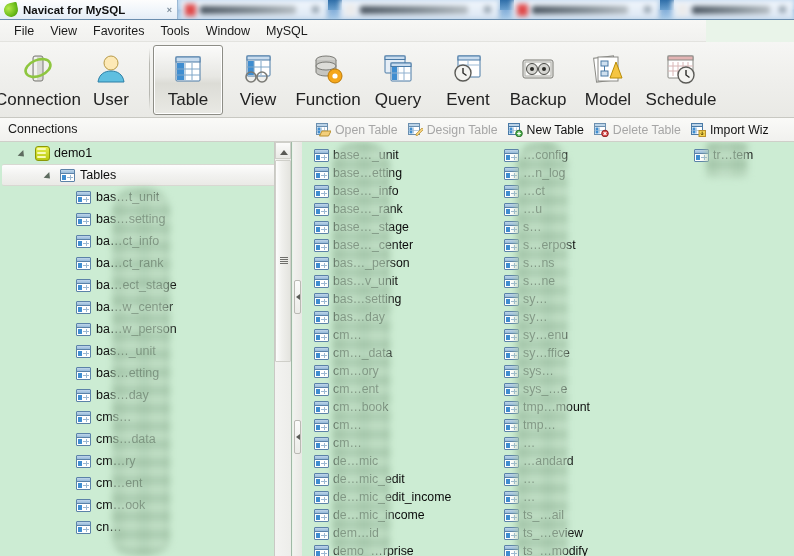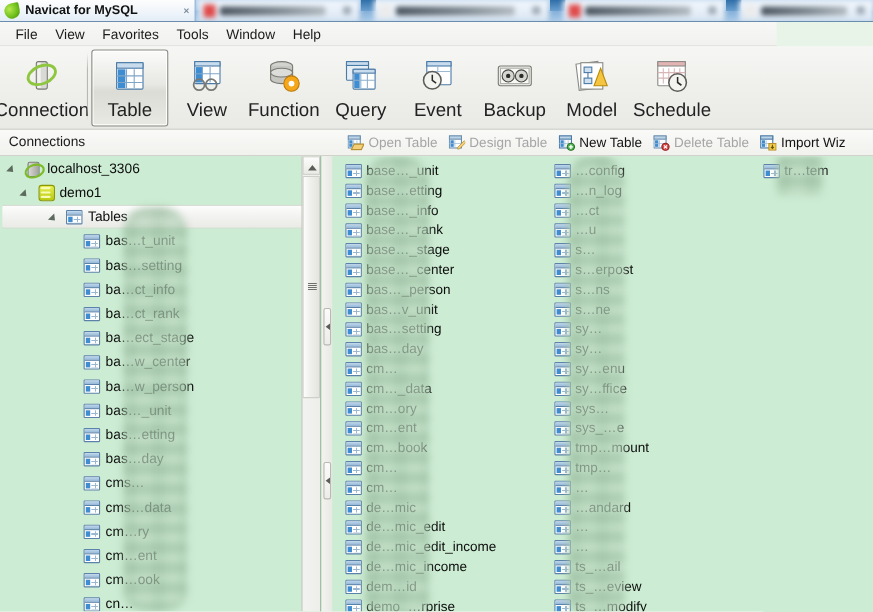--- a/index.html
+++ b/index.html
@@ -257,36 +257,45 @@
       <span class="bx"></span>
     </div>
   </div>
 
   <div class="menubar">
     <div class="menuitem">File</div>
     <div class="menuitem">View</div>
     <div class="menuitem">Favorites</div>
     <div class="menuitem">Tools</div>
     <div class="menuitem">Window</div>
-    <div class="menuitem">Help</div>
+    <div class="menuitem">MySQL</div>
   </div>
 
   <div class="toolbar">
 
     <div class="tbbtn" style="width:76px">
       <span class="icon-wrap">
         <svg width="34" height="34" viewBox="0 0 34 34">
           <rect x="12" y="4" width="10" height="25" rx="2" fill="#d9d9d5" stroke="#7a7a75"></rect>
           <rect x="13" y="5" width="3" height="23" fill="#f2f2ef"></rect>
           <ellipse cx="17" cy="16" rx="13" ry="8" fill="none" stroke="#8ec63f" stroke-width="2.6" transform="rotate(-22 17 16)"></ellipse>
         </svg>
       </span>
       <span class="lbl">Connection</span>
     </div>
 
+    <div class="tbbtn">
+      <span class="icon-wrap">
+        <svg width="34" height="34" viewBox="0 0 34 34">
+          <circle cx="17" cy="11" r="7" fill="#fde9b6" stroke="#b89a47"></circle>
+          <path d="M4 30c1-8 7-11 13-11s12 3 13 11z" fill="#5fbfe0" stroke="#2c7fa6"></path>
+        </svg>
+      </span>
+      <span class="lbl">User</span>
+    </div>
 
     <div class="tbsep"></div>
 
     <div class="tbbtn sel">
       <span class="icon-wrap">
         <svg width="34" height="34" viewBox="0 0 34 34">
           <rect x="5" y="5" width="24" height="24" rx="1" fill="#fff" stroke="#4a7aa6"></rect>
           <rect x="5" y="5" width="24" height="5" fill="#c9dcee" stroke="#4a7aa6"></rect>
           <rect x="6" y="11" width="7" height="17" fill="#3f8dd0"></rect>
           <path d="M14 11v17M21 11v17M5 17h24M5 23h24" stroke="#7fa6c8" stroke-width="1"></path>
@@ -462,25 +471,20 @@
             <path d="M11.2 8.6v3.2M9.8 10.6l1.4 1.4 1.4-1.4" stroke="#6b5307" stroke-width="1" fill="none"></path>
           </svg>
         </span>
         <span class="t">Import Wiz</span>
       </div>
     </div>
   </div>
 
   <div class="treepanel">
 
-    <div class="trow lvl0">
-      <span class="tri"></span>
-      <span class="cx-ico"></span>
-      <span class="t-text">localhost_3306</span>
-    </div>
 
     <div class="trow lvl1">
       <span class="tri"></span>
       <span class="db-ico"></span>
       <span class="t-text">demo1</span>
     </div>
 
     <div class="trow lvl2 sel">
       <span class="tri"></span>
       <span class="tbl-ico">

